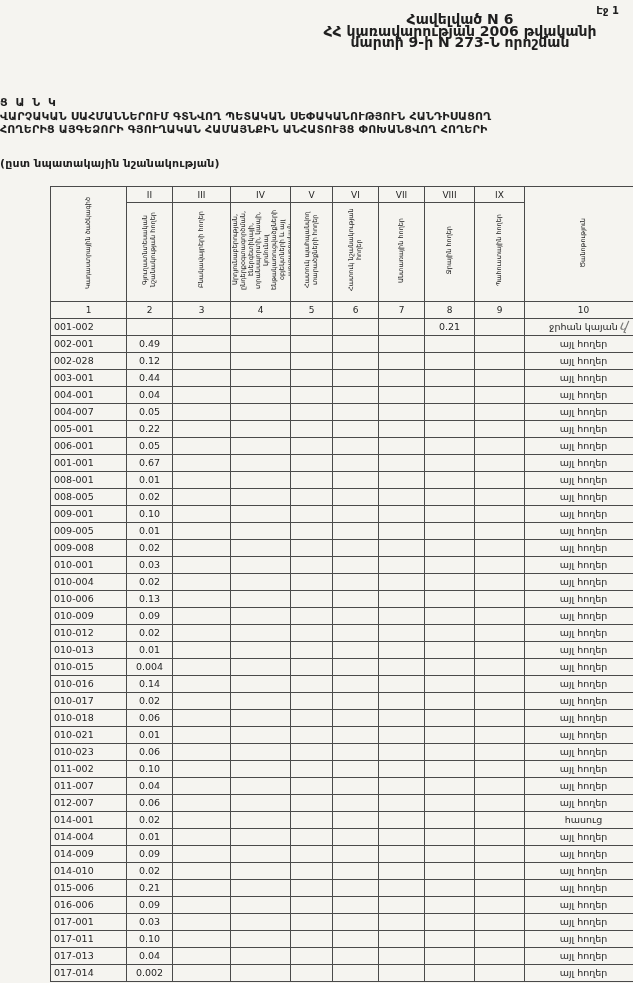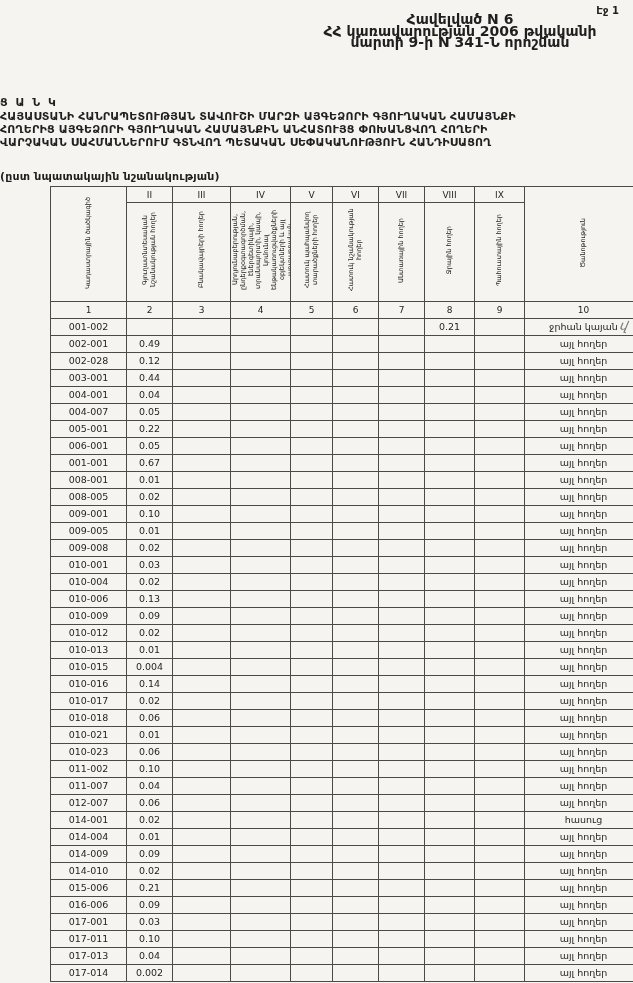--- a/index.html
+++ b/index.html
@@ -38,47 +38,46 @@
   th.vcell {height:96px; vertical-align:middle; text-align:center; padding:1px; white-space:normal;}
   .vtext {
     display:inline-block;
     writing-mode:vertical-rl;
     transform:rotate(180deg);
     font-size:6.5px; line-height:1.2;
     max-height:92px; white-space:normal;
   }
   th.vspan .vtext {max-height:104px;}
   tbody td {height:16px; font-size:9.5px; line-height:16px; padding:0 3px;}
-  td.c0 {text-align:center;margin-top:12px;}
+  td.c0 {text-align:left;margin-top:12px;}
   td.c1, td.c2, td.c3, td.c4, td.c5, td.c6, td.c7, td.c8 {text-align:center;}
   td.c9 {text-align:center;}
   .handwritten-mark {
     position:absolute; top:318px; right:5px;
     font-size:13px; color:#7a7a78; transform:rotate(12deg);
     font-style:italic;
   }
 </style>
 </head>
 <body>
 
 <div class="page">
 
   <div class="page-label">Էջ 1</div>
 
   <div class="appendix">
     <div>Հավելված N 6</div>
     <div>ՀՀ կառավարության 2006 թվականի</div>
-    <div>մարտի 9-ի N 341-Ն որոշման</div>
+    <div>մարտի 9-ի N 273-Ն որոշման</div>
   </div>
 
   <div class="title-block">
     <div class="title-word">Ց Ա Ն Կ</div>
-    <div>ՀԱՅԱՍՏԱՆԻ ՀԱՆՐԱՊԵՏՈՒԹՅԱՆ ՏԱՎՈՒՇԻ ՄԱՐԶԻ ԱՅԳԵՁՈՐԻ ԳՅՈՒՂԱԿԱՆ ՀԱՄԱՅՆՔԻ</div>
+    <div>ՎԱՐՉԱԿԱՆ ՍԱՀՄԱՆՆԵՐՈՒՄ ԳՏՆՎՈՂ ՊԵՏԱԿԱՆ ՍԵՓԱԿԱՆՈՒԹՅՈՒՆ ՀԱՆԴԻՍԱՑՈՂ</div>
     <div>ՀՈՂԵՐԻՑ ԱՅԳԵՁՈՐԻ ԳՅՈՒՂԱԿԱՆ ՀԱՄԱՅՆՔԻՆ ԱՆՀԱՏՈՒՅՑ ՓՈԽԱՆՑՎՈՂ ՀՈՂԵՐԻ</div>
-    <div>ՎԱՐՉԱԿԱՆ ՍԱՀՄԱՆՆԵՐՈՒՄ ԳՏՆՎՈՂ ՊԵՏԱԿԱՆ ՍԵՓԱԿԱՆՈՒԹՅՈՒՆ ՀԱՆԴԻՍԱՑՈՂ</div>
     <div class="subtitle">(ըստ նպատակային նշանակության)</div>
   </div>
 
   <div class="table-wrap">
     <table>
       <colgroup>
         <col style="width:76px">
           <col style="width:46px">
           <col style="width:58px">
         <col style="width:60px">

